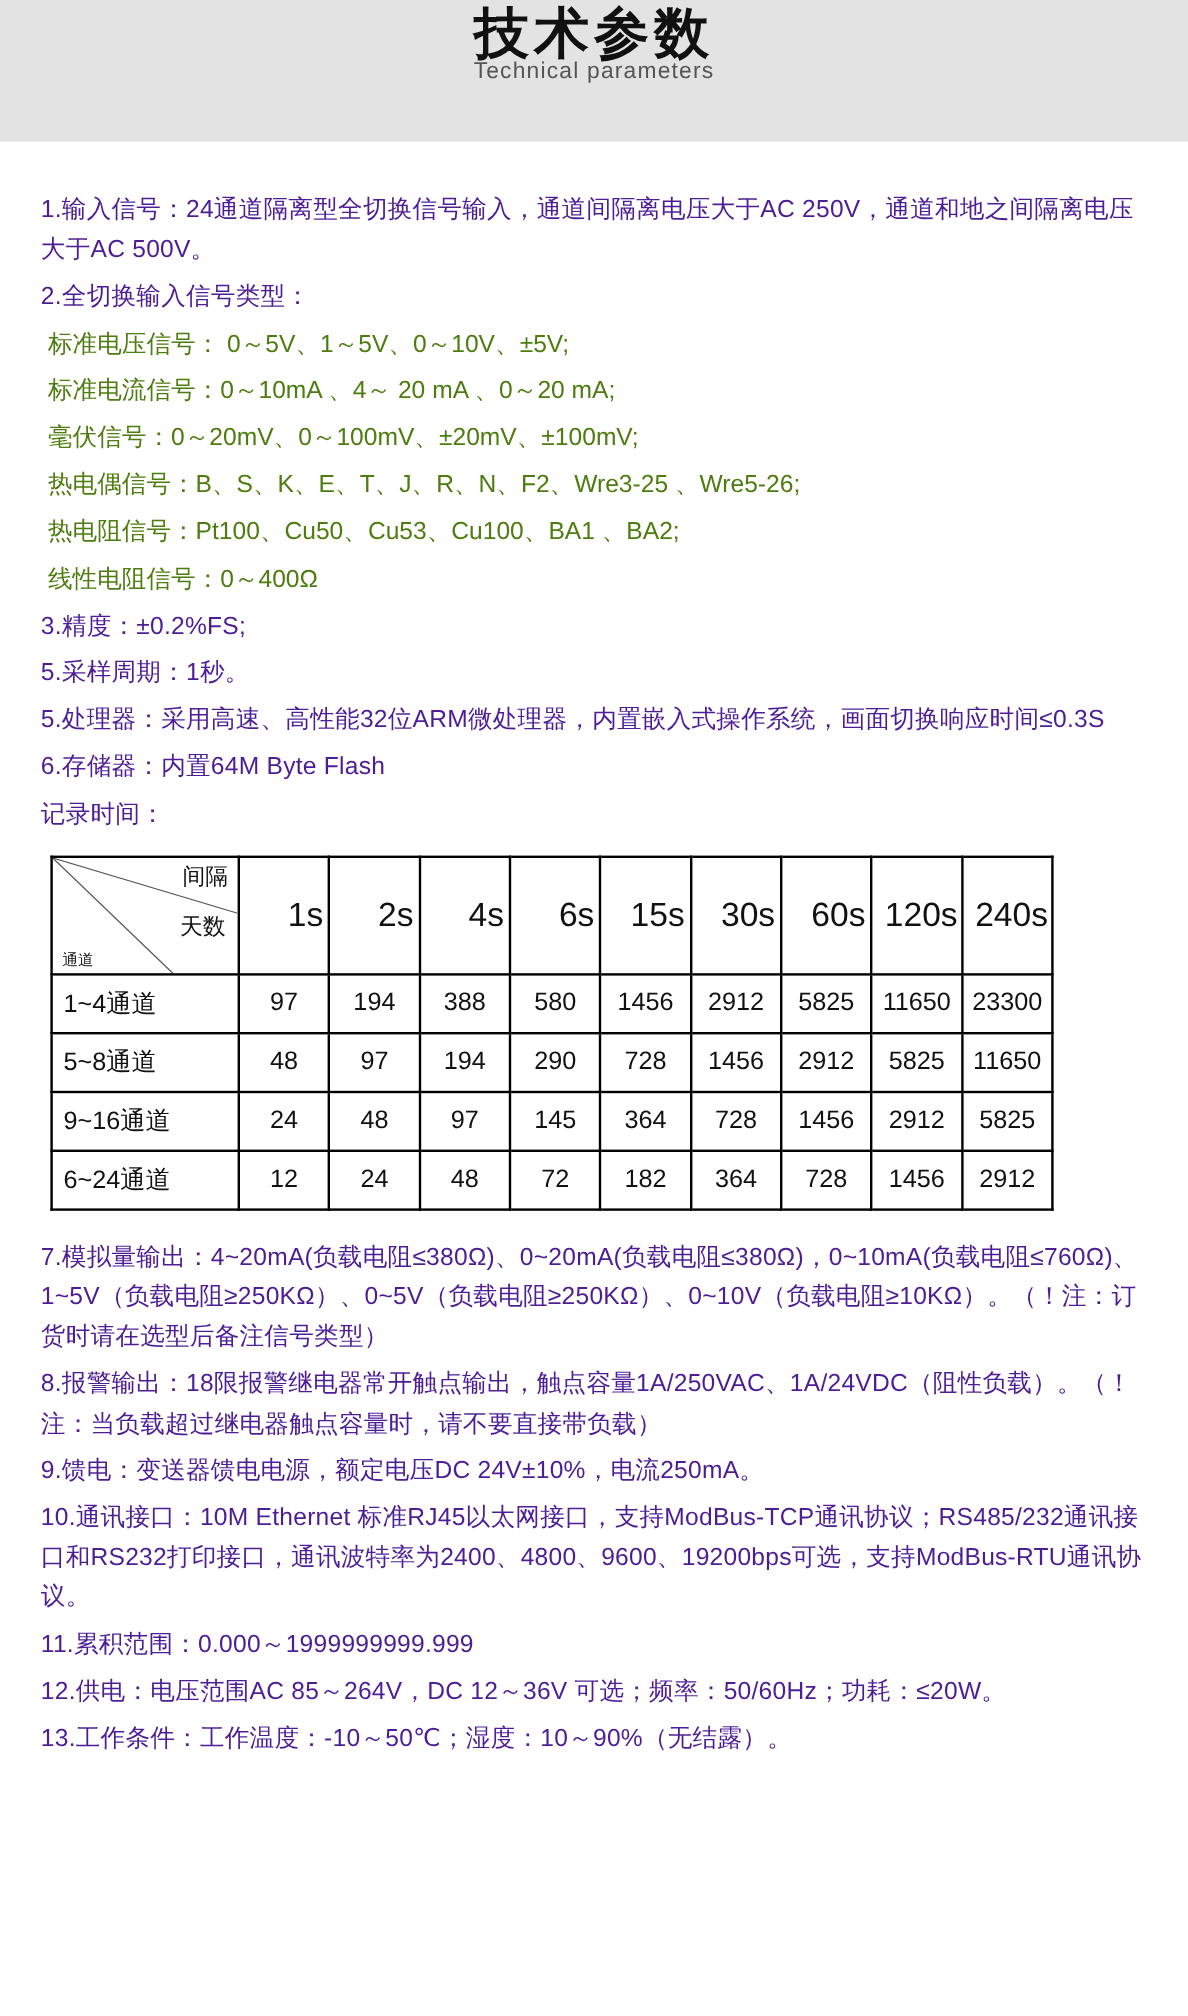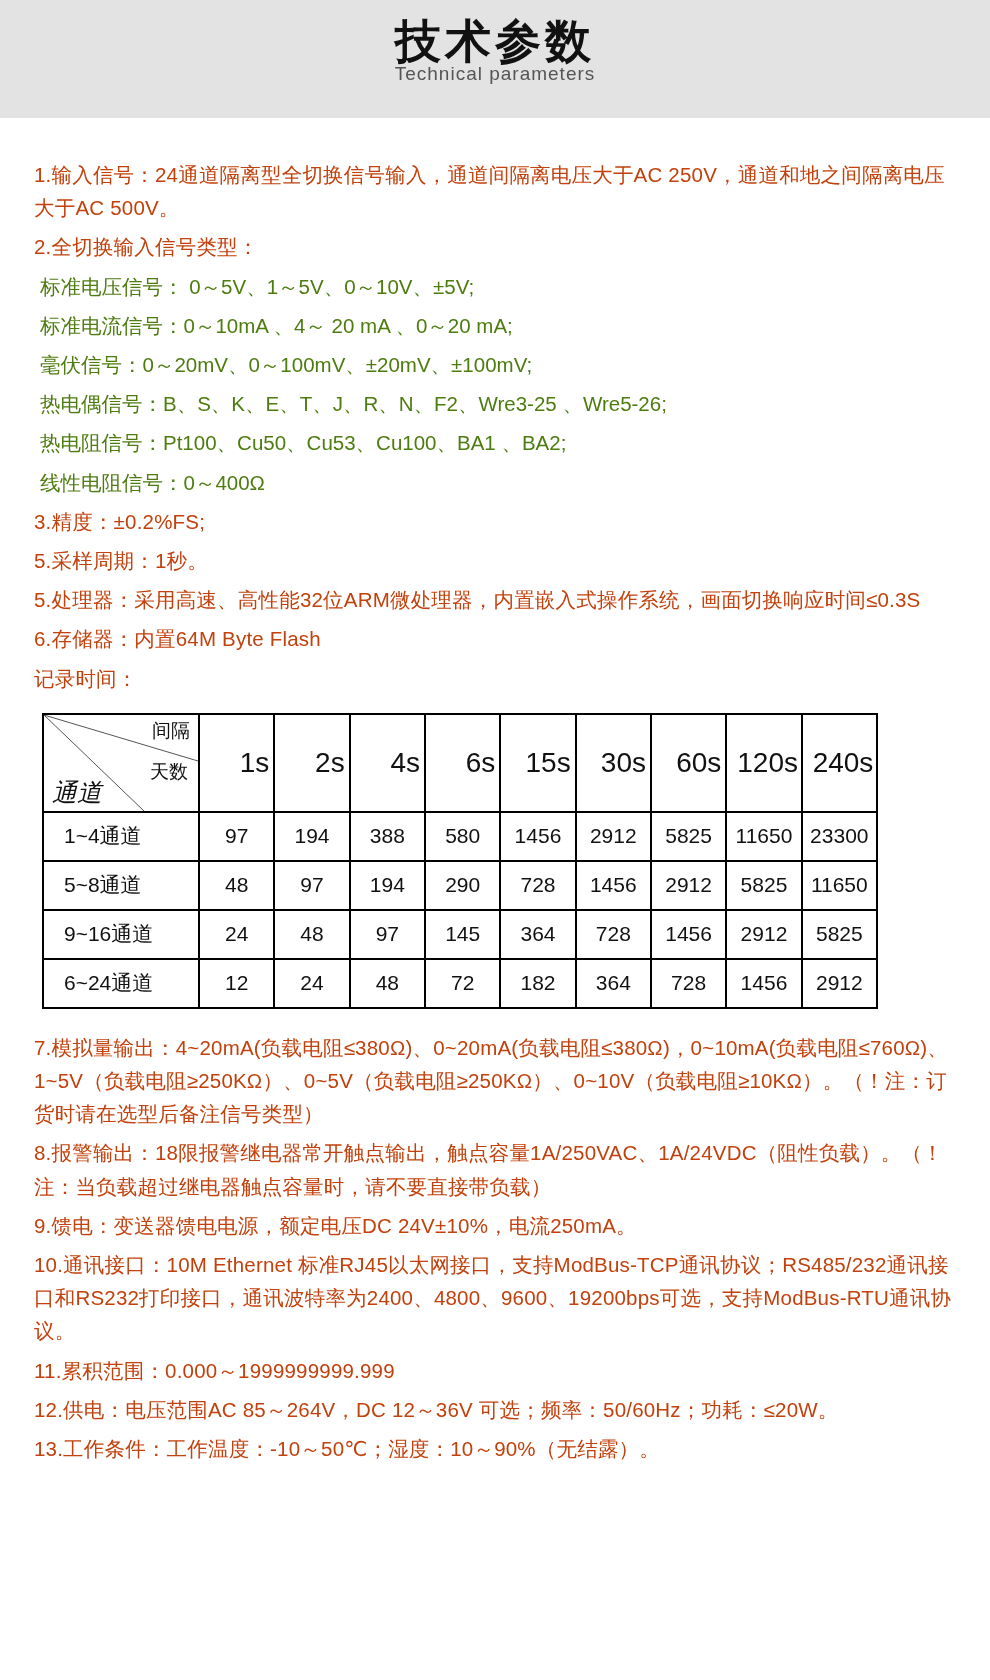--- a/index.html
+++ b/index.html
@@ -18,21 +18,20 @@
     position: relative;
   }
   .header {
     background: #e3e3e3;
     height: 118px;
     width: 100%;
     display: flex;
     flex-direction: column;
     align-items: center;
     justify-content: flex-start;
-    padding-top: 14px;
     box-sizing: border-box;
   }
   .header-title {
     font-size: 46px;
     font-weight: bold;
     letter-spacing: 4px;
     color: #111;
     line-height: 1.2;
   }
   .header-sub {
@@ -42,21 +41,21 @@
     margin-top: -6px;
   }
   .content {
     padding: 40px 34px 20px 34px;
     box-sizing: border-box;
   }
   .para {
     font-size: 20.5px;
     line-height: 1.62;
     margin: 0 0 6px 0;
-    color: #c2410c;
+    color: #4c1d95;
     letter-spacing: 0.2px;
   }
   .sig-line {
     font-size: 20.5px;
     line-height: 1.62;
     margin: 0 0 6px 6px;
     color: #4d7c0f;
   }
   .table-wrap {
     margin: 18px 0 22px 8px;
@@ -96,33 +95,32 @@
   .corner .lbl-days {
     position: absolute;
     right: 10px;
     bottom: 26px;
     font-size: 19px;
   }
   .corner .lbl-channel {
     position: absolute;
     left: 8px;
     bottom: 2px;
-    font-size: 25px;
-    font-style: italic;
+    font-size: 13px;
   }
   table.rec td.hdr {
     height: 96px;
     text-align: right;
     padding-left: 10px;
     font-size: 28px;
     vertical-align: middle;
   }
   table.rec td.rowlabel {
     text-align: left;
-    padding-left: 20px;
+    padding-left: 9px;
     font-size: 21px;
   }
   .footer-space { height: 10px; }
 </style>
 </head>
 <body>
 
 <div class="page">
 
   <div class="header">

